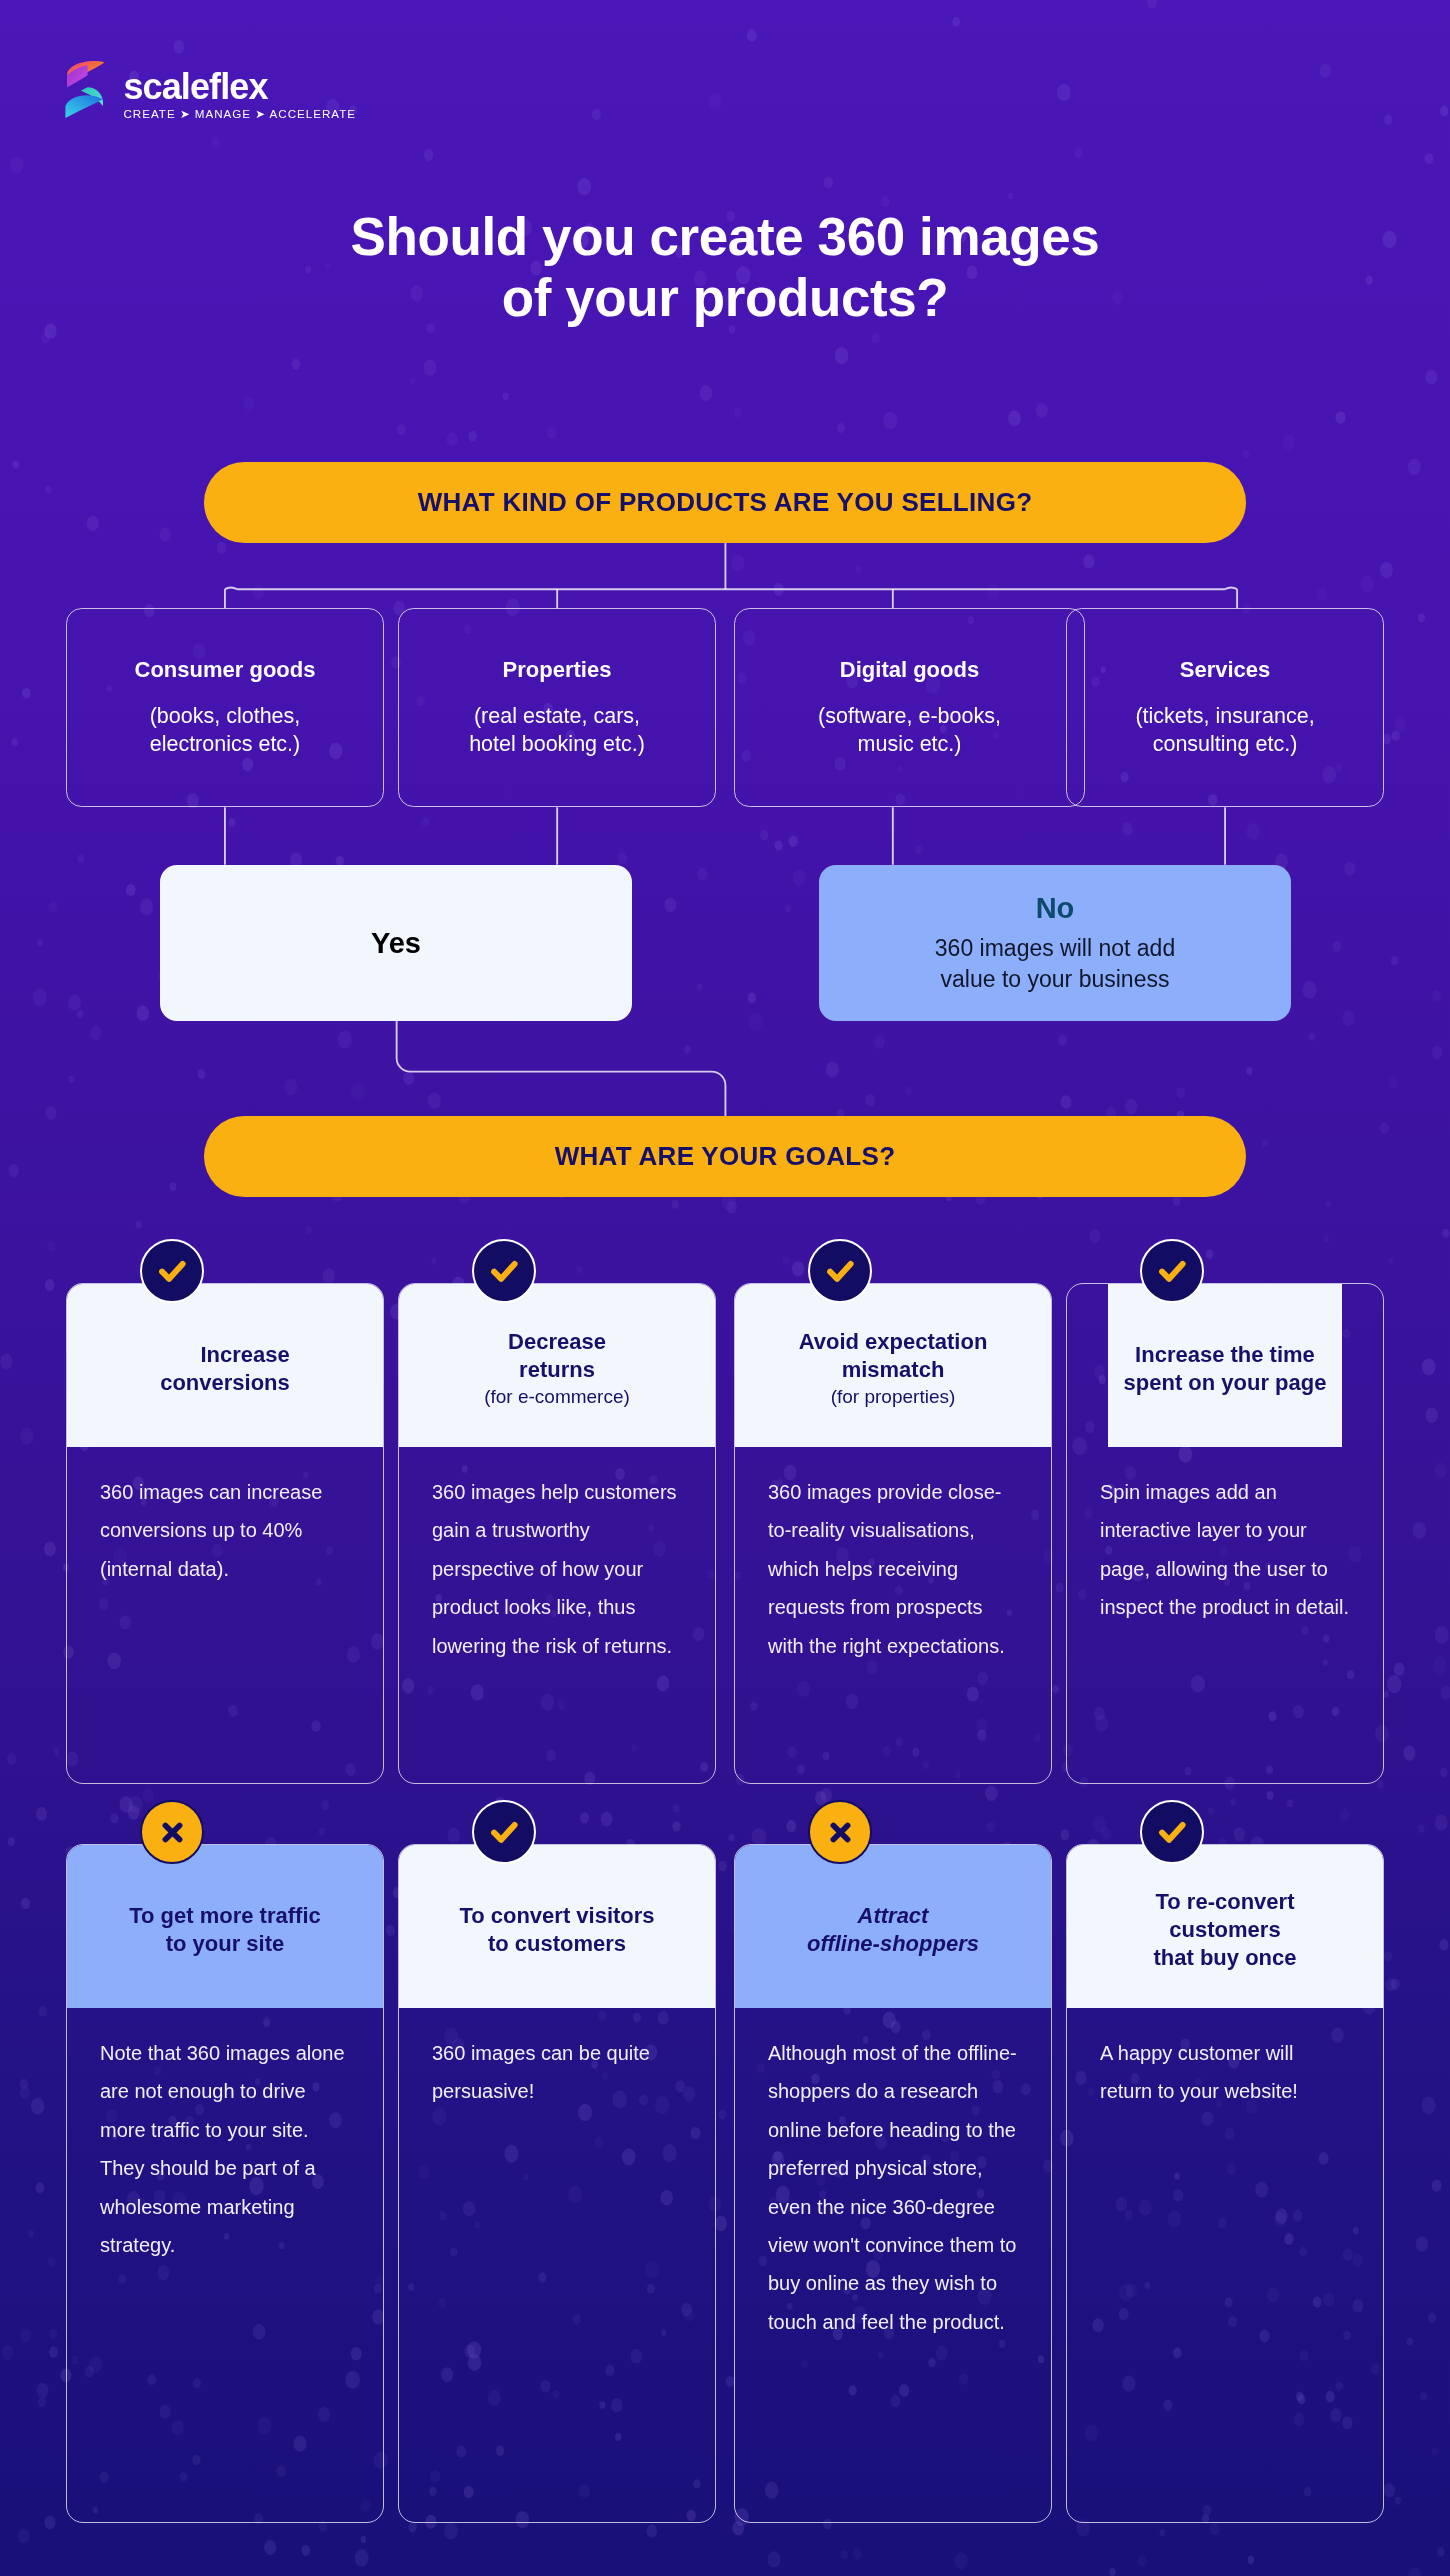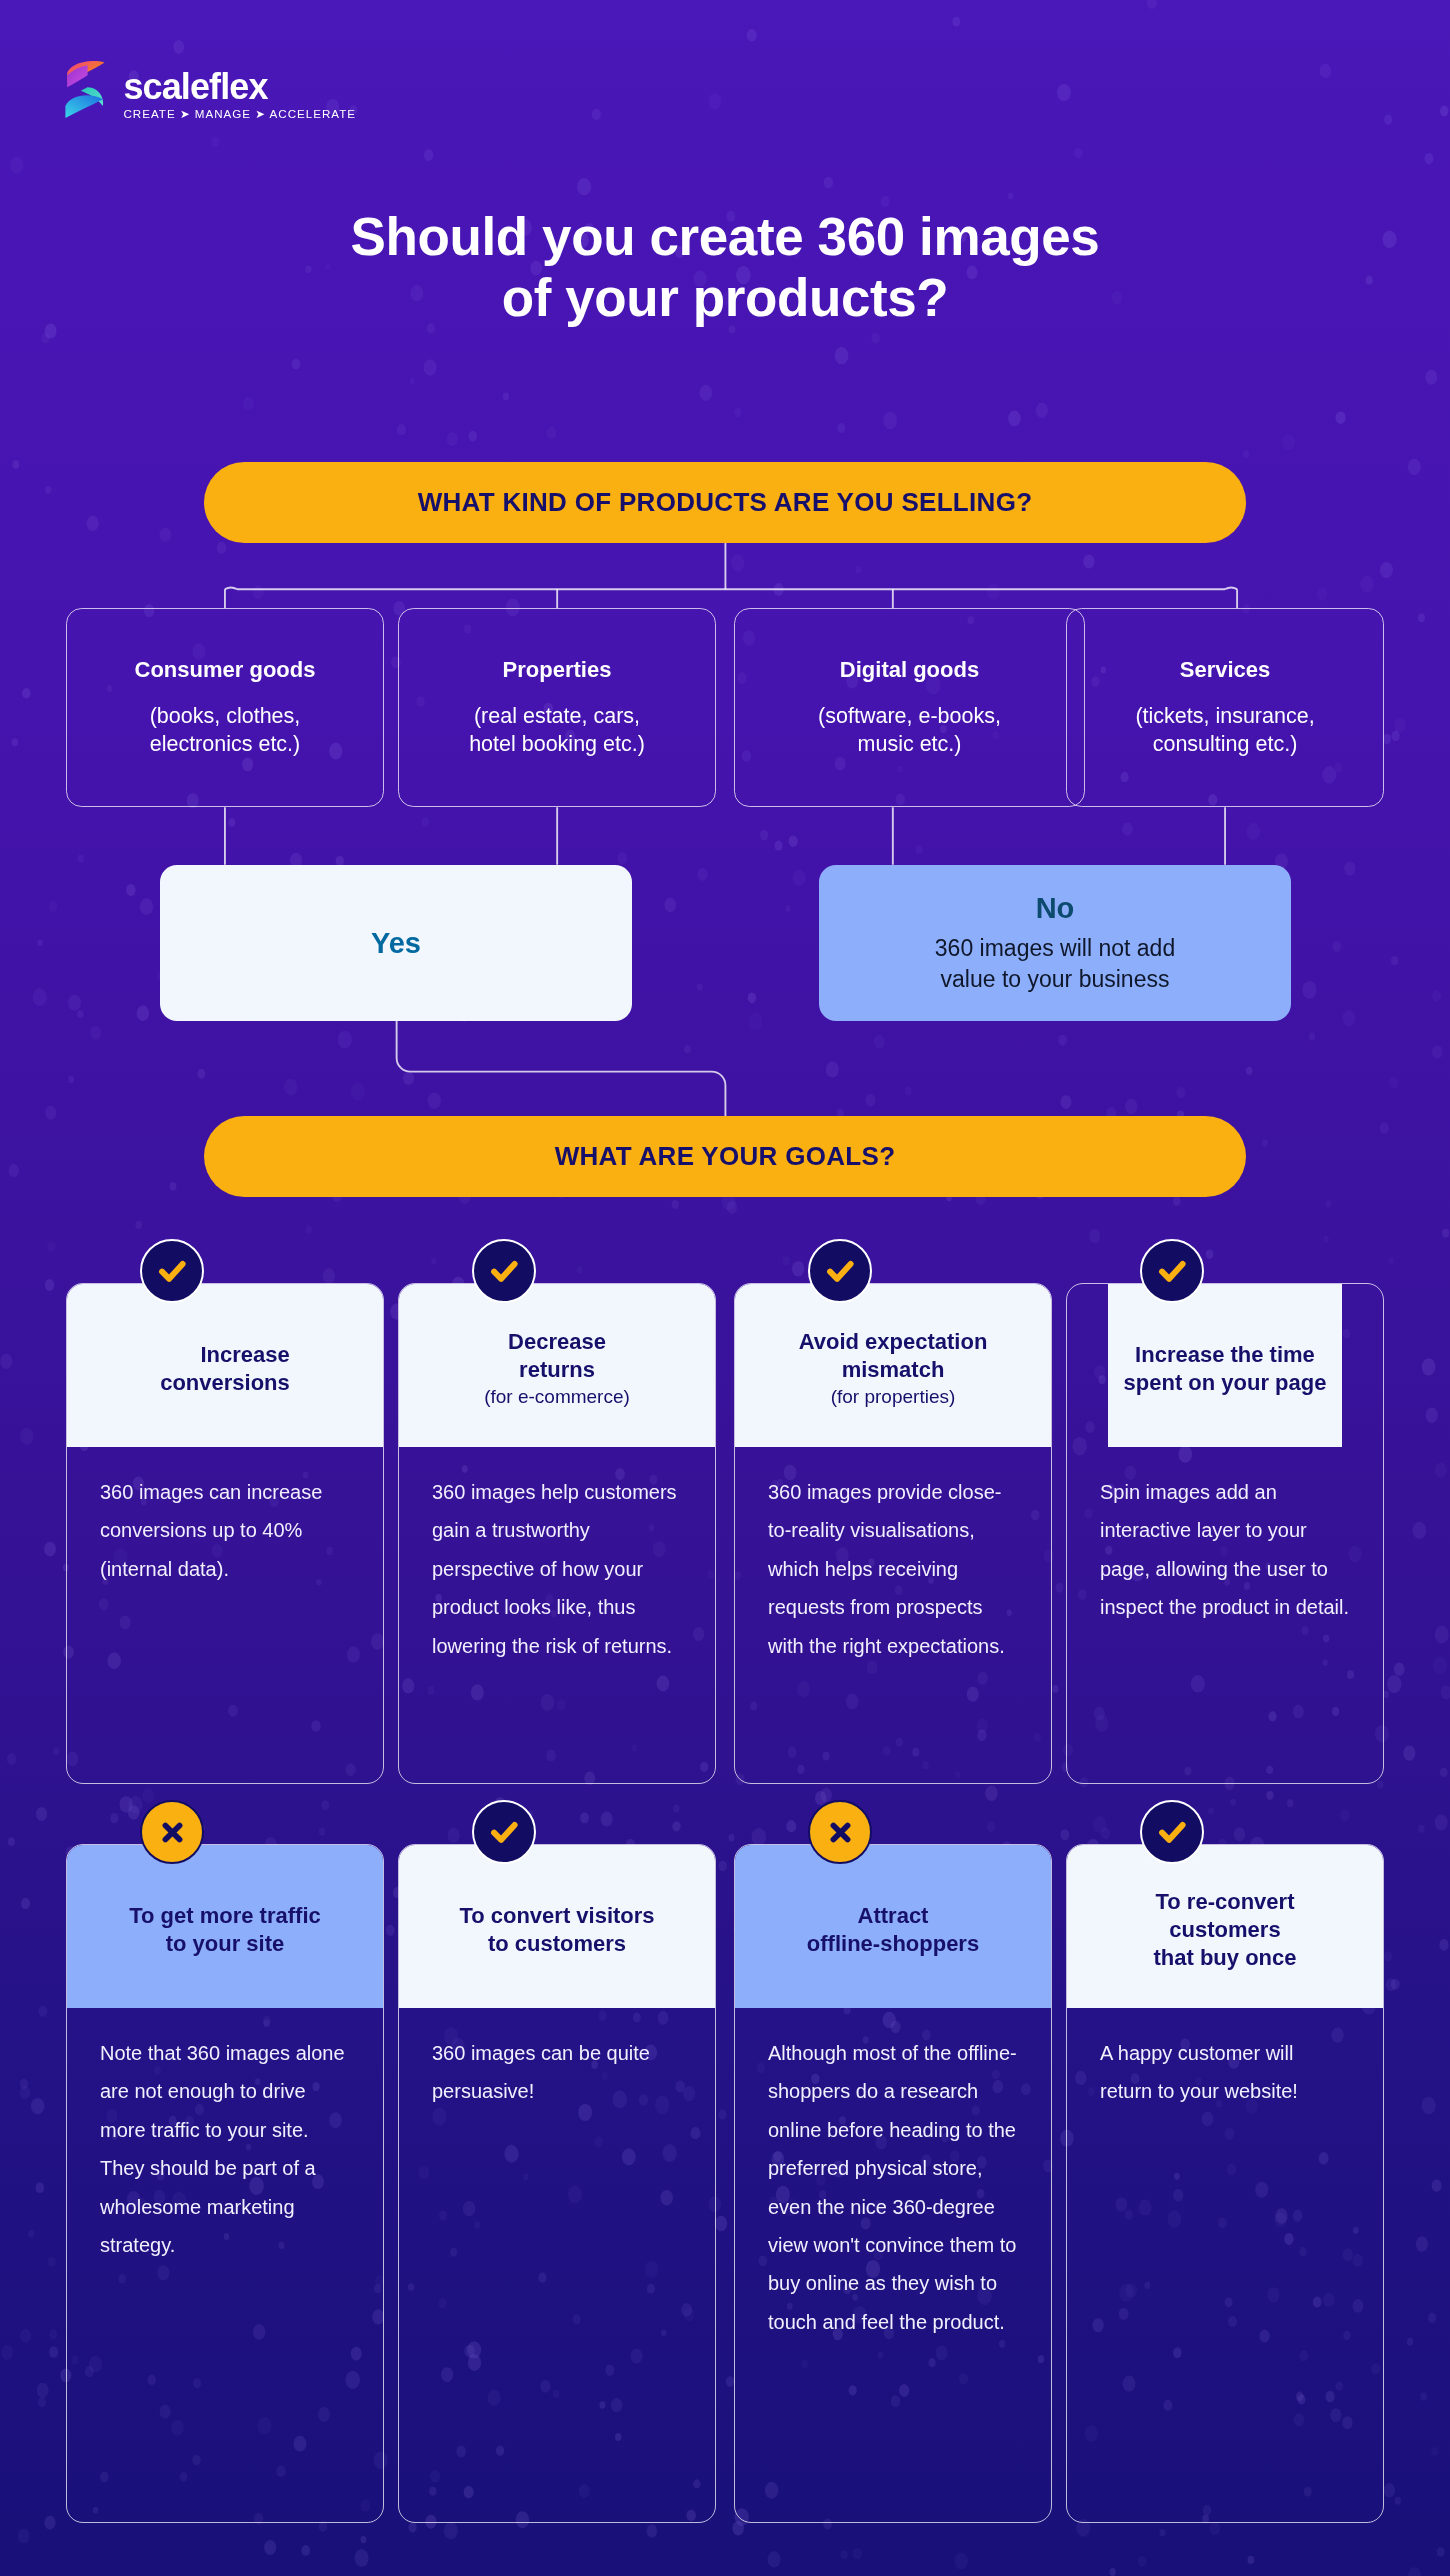--- a/index.html
+++ b/index.html
@@ -41,21 +41,21 @@
   .prodbox { position:absolute; top:608px; height:199px; border:1.4px solid rgba(255,255,255,.72);
              border-radius:15.5px; display:flex; flex-direction:column; align-items:center;
              justify-content:center; text-align:center; padding:8.6px 12px; }
   .prodbox .p-title { font-size:22px; font-weight:700; color:#fff; margin-bottom:19px; }
   .prodbox .p-sub   { font-size:21.5px; font-weight:400; color:#fff; line-height:1.32; }
 
   
   .ynbox { position:absolute; border-radius:17px; display:flex; flex-direction:column;
            align-items:center; justify-content:center; text-align:center; }
   #yesbox { left:160px; top:865px; width:472px; height:156px; background:#F2F7FE; }
-  #yesbox .yn-title { font-size:29px; font-weight:700; color:#0369a1; }
+  #yesbox .yn-title { font-size:29px; font-weight:700; color:#000000; }
   #nobox { left:819px; top:865px; width:472px; height:156px; background:#8DAEFB; }
   #nobox .yn-title { font-size:29px; font-weight:700; color:#0c4a6e; margin-bottom:8.6px; }
   #nobox .yn-sub { font-size:23px; font-weight:400; color:#0f172a; line-height:1.32; }
 
   
   .card { position:absolute; width:318px; border:1.3px solid rgba(255,255,255,.72);
           border-radius:17px; overflow:hidden; display:flex; flex-direction:column; }
   .card .head { display:flex; flex-direction:column; align-items:center; justify-content:center;
                 text-align:center; padding:29px 15.5px 22px; color:#17106B; min-height:163px; }
   .card .head.white { background:#F2F7FE; }
@@ -1077,21 +1077,21 @@
         </div>
         <div class="body">360 images can be quite persuasive!</div>
       </div>
       <div class="badge check" style="left: 472px; top: 1800px;">
         <svg viewBox="0 0 24 24" width="34" height="34" aria-hidden="true">
           <path d="M5 12.5 L10 17.5 L19.5 7" fill="none" stroke="#FBB012" stroke-width="4.2" stroke-linecap="round" stroke-linejoin="round"></path>
         </svg>
       </div>
       <div class="card" style="left: 734px; top: 1844px; height: 679px;">
         <div class="head blue">
-          <div class="h-title" style="white-space: pre-line;">Attract
+          <div class="h-title" style="white-space: pre-line; font-style: italic;">Attract
 offline-shoppers</div>
         </div>
         <div class="body">Although most of the offline-shoppers do a research online before heading to the preferred physical store, even the nice 360-degree view won't convince them to buy online as they wish to touch and feel the product.</div>
       </div>
       <div class="badge cross" style="left: 808px; top: 1800px;">
         <svg viewBox="0 0 24 24" width="31" height="31" aria-hidden="true">
           <path d="M6.5 6.5 L17.5 17.5 M17.5 6.5 L6.5 17.5" fill="none" stroke="#120C63" stroke-width="4.4" stroke-linecap="round"></path>
         </svg>
       </div>
       <div class="card" style="left: 1066px; top: 1844px; height: 679px;">

